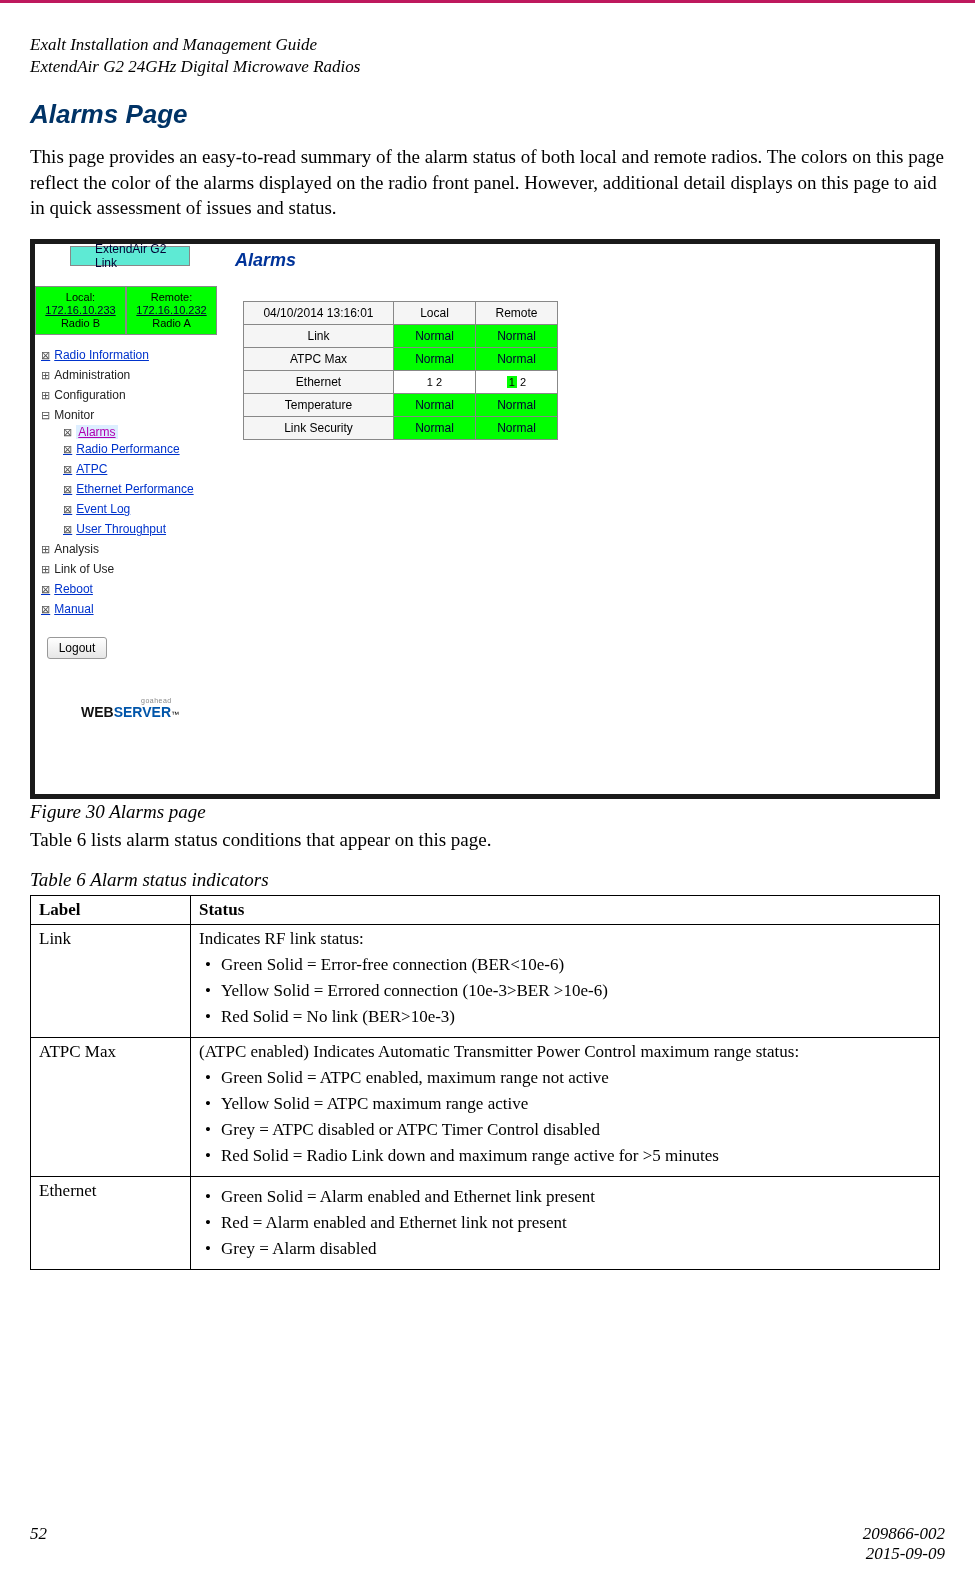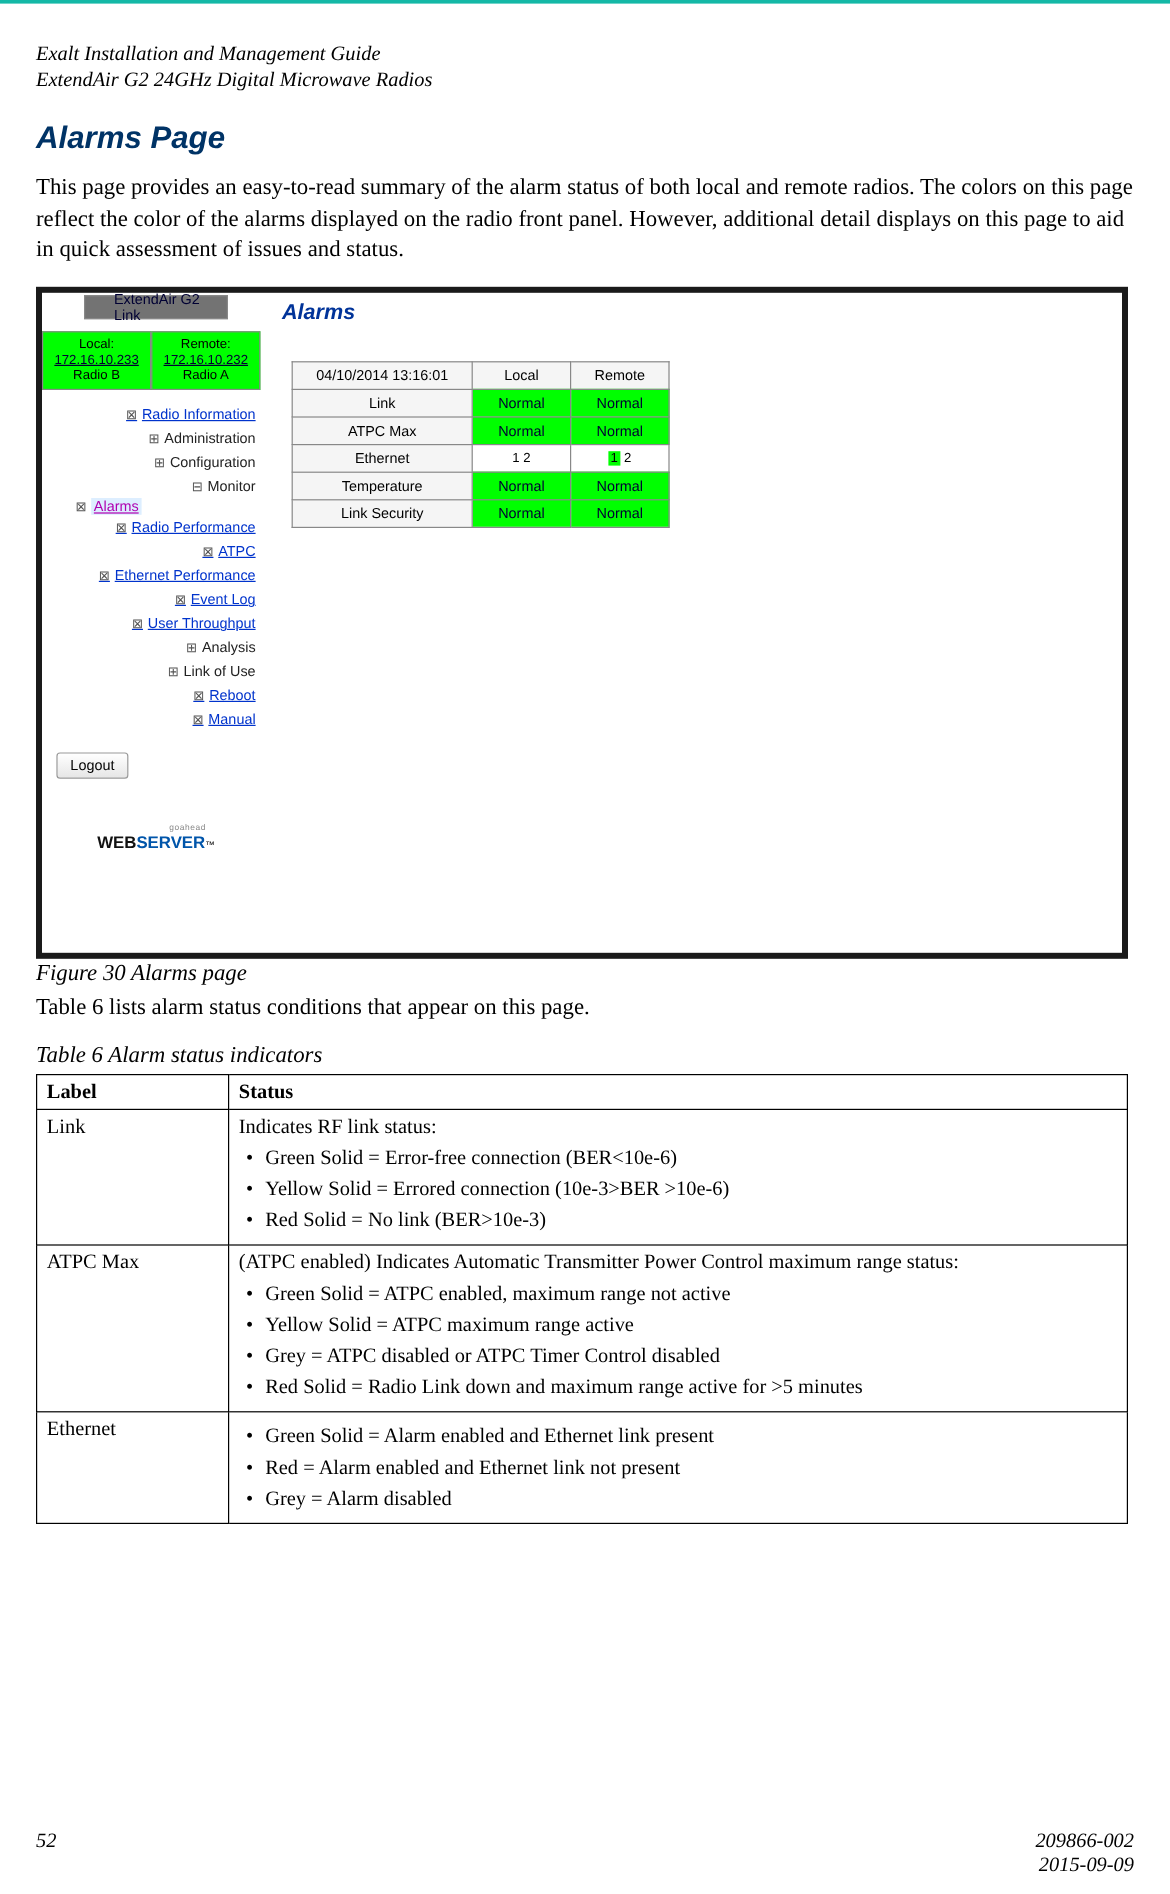--- a/index.html
+++ b/index.html
@@ -7,21 +7,21 @@
   body {
     font-family: "Times New Roman", Times, serif;
     color: #000;
     width: 975px;
     height: 1578px;
     position: relative;
     background: #fff;
   }
   .page {
     padding: 30px 30px 0 30px;
-    border-top: 3px solid #14b8a6;
+    border-top: 3px solid #be185d;
   }
   .hdr-line1 { font-style: italic; font-size: 17px; margin-top: 2px; }
   .hdr-line2 { font-style: italic; font-size: 17px; margin-top: 2px; margin-bottom: 22px; }
   .h1 {
     font-family: Arial, Helvetica, sans-serif;
     font-weight: bold;
     font-style: italic;
     color: #003366;
     font-size: 26px;
     margin: 0 0 14px 0;
@@ -36,47 +36,47 @@
     background: #fff;
     display: flex;
   }
   .fig-left {
     width: 182px;
     display: flex;
     flex-direction: column;
   }
   .link-bar {
     height: 20px;
-    background: #737373;
+    background: #5eead4;
     border: 1px solid #888;
     font: 12px Arial, sans-serif;
     display:flex; align-items:center; justify-content:center;
     color:#003;
     margin-left: 35px;
     width: 120px;
     margin-top: 2px;
     padding-left: 24px;
   }
-  .local-remote-row { display:flex; margin-top:10px; }
+  .local-remote-row { display:flex; margin-top:20px; }
   .lr-cell {
     flex:1;
     background:#00ff00;
     border:1px solid #888;
     font: 11px Arial,sans-serif;
     text-align:center;
     padding:4px 2px;
     line-height:1.2;
   }
   .lr-cell .ip { text-decoration: underline; color:#003; }
   .nav {
     font: 12px Arial, sans-serif;
     padding: 10px 4px 4px 6px;
     flex:1;
   }
-  .nav-item { padding:3px 0; color:#0033cc; text-decoration:underline;text-align:right; }
+  .nav-item { padding:3px 0; color:#0033cc; text-decoration:underline; }
   .nav-item.plain { color:#222; text-decoration:none; }
   .nav-item.sel { background:#ddeeff; color:#b000b0; text-decoration:underline; display:inline-block; padding:0 2px;}
   .nav-sub { padding-left: 22px; }
   .nav .sq { color:#555; text-decoration:none; margin-right:4px; font-size:11px;}
   .logout-btn {
     font: 12px Arial,sans-serif;
     background: linear-gradient(#fff,#e6e6e6);
     border:1px solid #999;
     border-radius:3px;
     padding:3px 10px;

